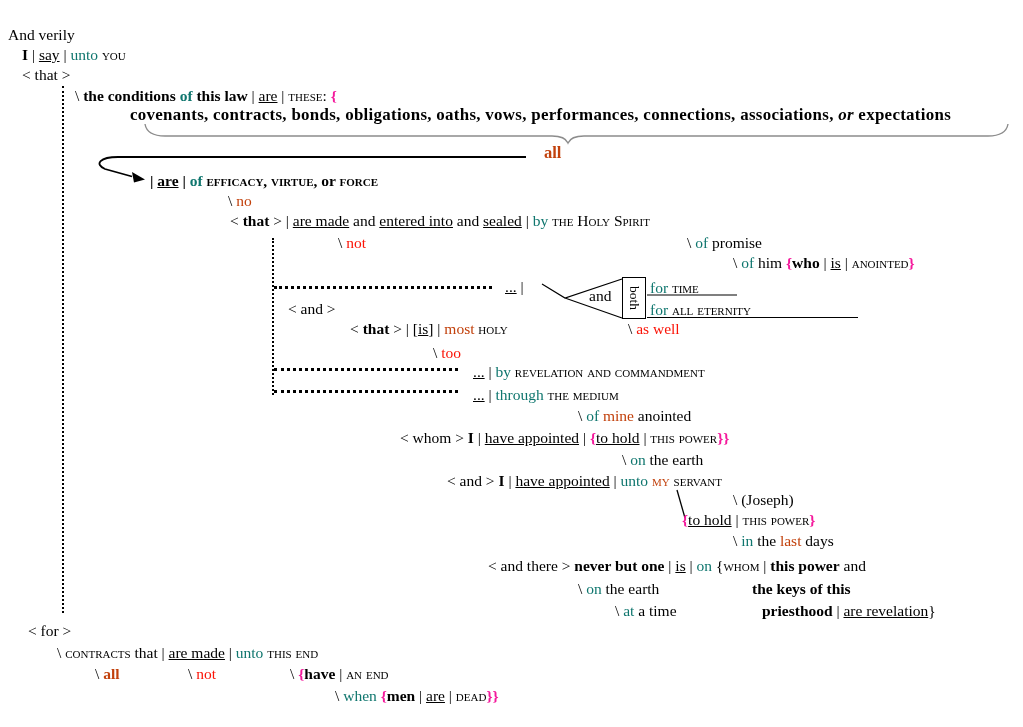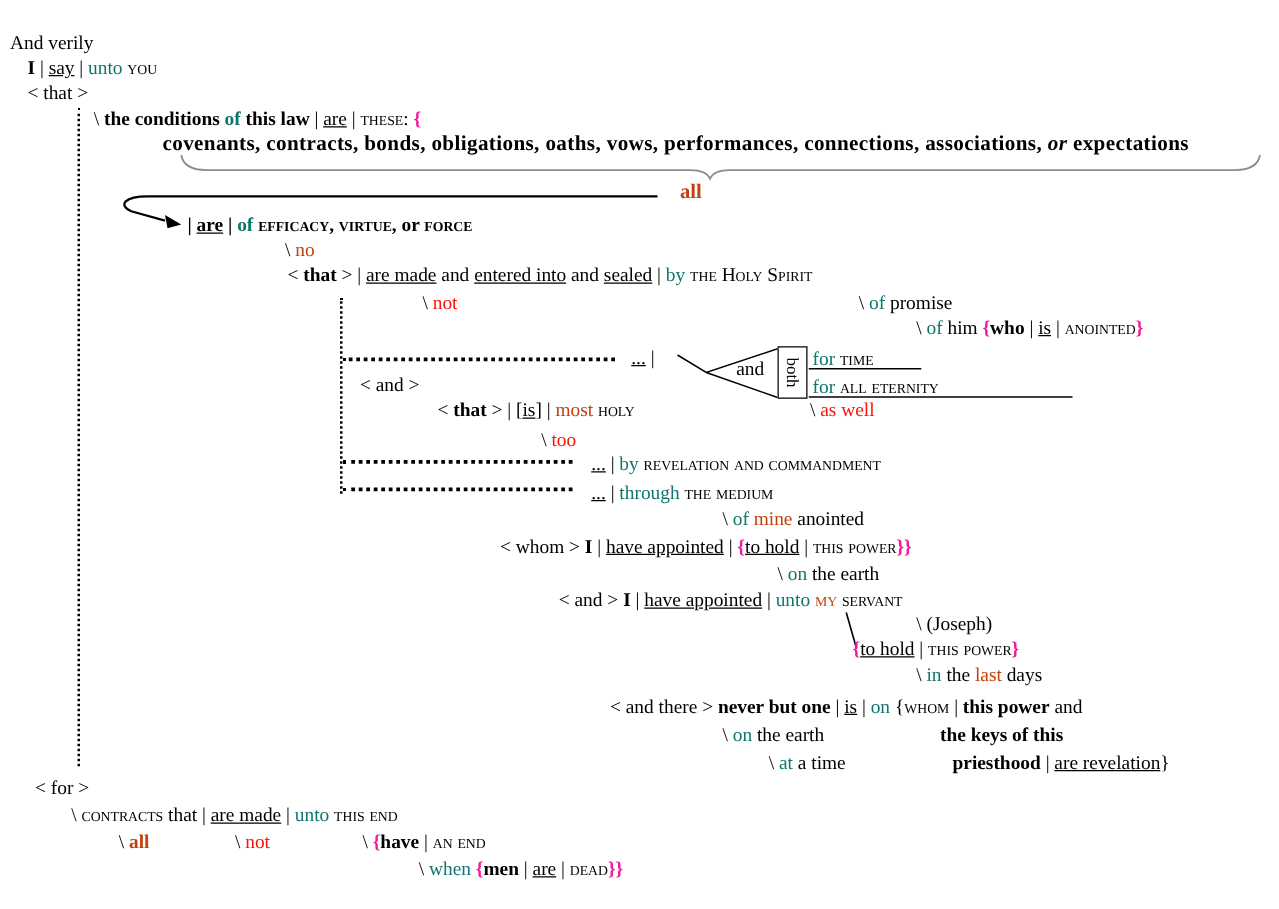--- a/index.html
+++ b/index.html
@@ -67,21 +67,21 @@
   <div class="line" style="left:228px;top:192px;"><span>\ </span><span class="green">no</span></div>
   <div class="line" style="left:230px;top:212px;"><span>&lt; </span><span class="bold">that</span><span> &gt; | </span><span class="under">are made</span><span> and </span><span class="under">entered into</span><span> and </span><span class="under">sealed</span><span> | </span><span class="blue">by</span><span> </span><span class="sc">the Holy Spirit</span></div>
   <div class="line" style="left:338px;top:234px;"><span>\ </span><span class="red">not</span></div>
   <div class="line" style="left:687px;top:234px;"><span>\ </span><span class="blue">of</span><span> promise</span></div>
   <div class="line" style="left:733px;top:254px;"><span>\ </span><span class="blue">of</span><span> him </span><span class="brace">{</span><span class="bold">who</span><span> | </span><span class="under">is</span><span> | </span><span class="sc">anointed</span><span class="brace">}</span></div>
   <div class="line" style="left:505px;top:278px;"><span class="under">...</span><span> |</span></div>
   <div class="line" style="left:589px;top:287px;">and</div>
   <div class="both-box" style="left:622px;top:277px;width:22px;height:40px;">both</div>
   <div class="line" style="left:650px;top:279px;"><span class="blue">for</span><span> </span><span class="sc">time</span></div>
   <div class="line" style="left:650px;top:301px;"><span class="blue">for</span><span> </span><span class="sc">all eternity</span></div>
-  <div class="line" style="left:628px;top:320px;margin-left:20px;"><span>\ </span><span class="red">as well</span></div>
+  <div class="line" style="left:628px;top:320px;"><span>\ </span><span class="red">as well</span></div>
   <div class="line" style="left:288px;top:300px;">&lt; and &gt;</div>
   <div class="line" style="left:350px;top:320px;"><span>&lt; </span><span class="bold">that</span><span> &gt; | [</span><span class="under">is</span><span>] | </span><span class="green">most</span><span> </span><span class="sc">holy</span></div>
   <div class="line" style="left:433px;top:344px;"><span>\ </span><span class="red">too</span></div>
   <div class="line" style="left:473px;top:363px;"><span class="under">...</span><span> | </span><span class="blue">by</span><span> </span><span class="sc">revelation and commandment</span></div>
   <div class="line" style="left:473px;top:386px;"><span class="under">...</span><span> | </span><span class="blue">through</span><span> </span><span class="sc">the medium</span></div>
   <div class="line" style="left:578px;top:407px;"><span>\ </span><span class="blue">of</span><span> </span><span class="green">mine</span><span> anointed</span></div>
   <div class="line" style="left:400px;top:429px;"><span>&lt; whom &gt; </span><span class="bold">I</span><span> | </span><span class="under">have appointed</span><span> | </span><span class="brace">{</span><span class="under">to hold</span><span> | </span><span class="sc">this power</span><span class="brace">}}</span></div>
   <div class="line" style="left:622px;top:451px;"><span>\ </span><span class="blue">on</span><span> the earth</span></div>
   <div class="line" style="left:447px;top:472px;"><span>&lt; and &gt; </span><span class="bold">I</span><span> | </span><span class="under">have appointed</span><span> | </span><span class="blue">unto</span><span> </span><span class="sc green">my</span><span> </span><span class="sc">servant</span></div>
   <div class="line" style="left:733px;top:491px;">\ (Joseph)</div>

